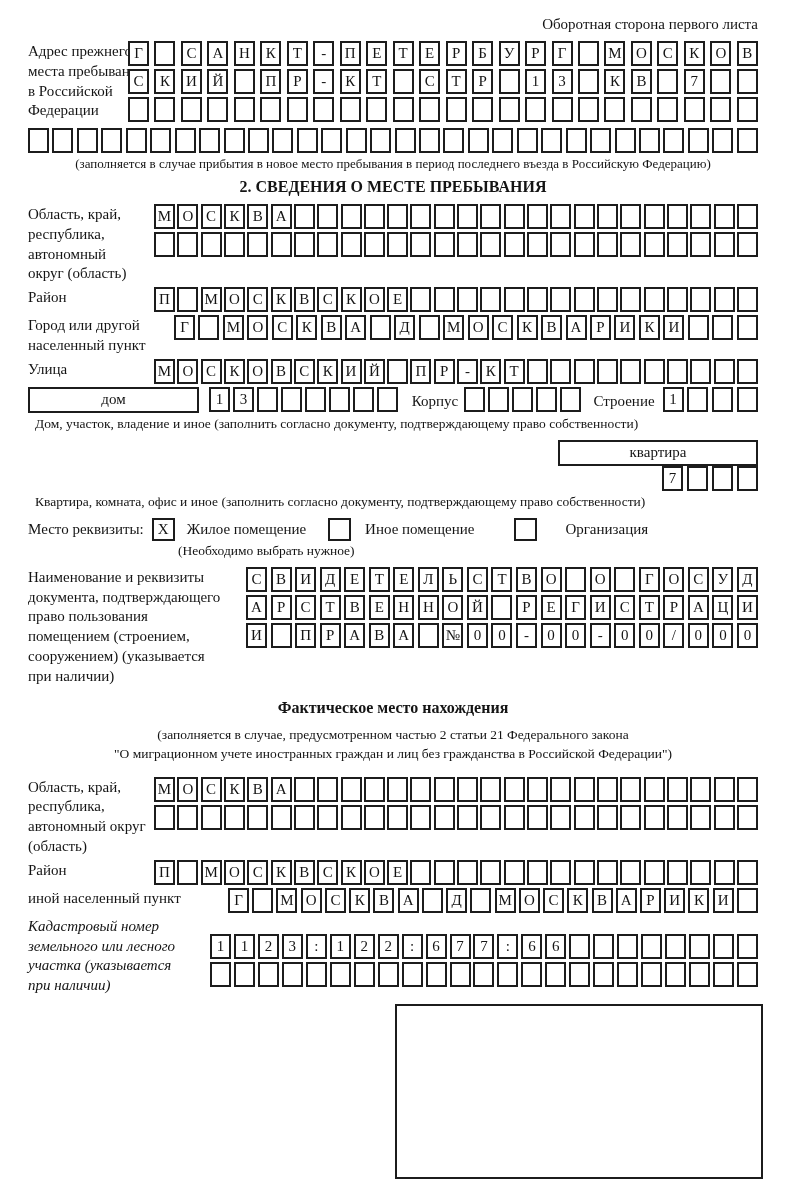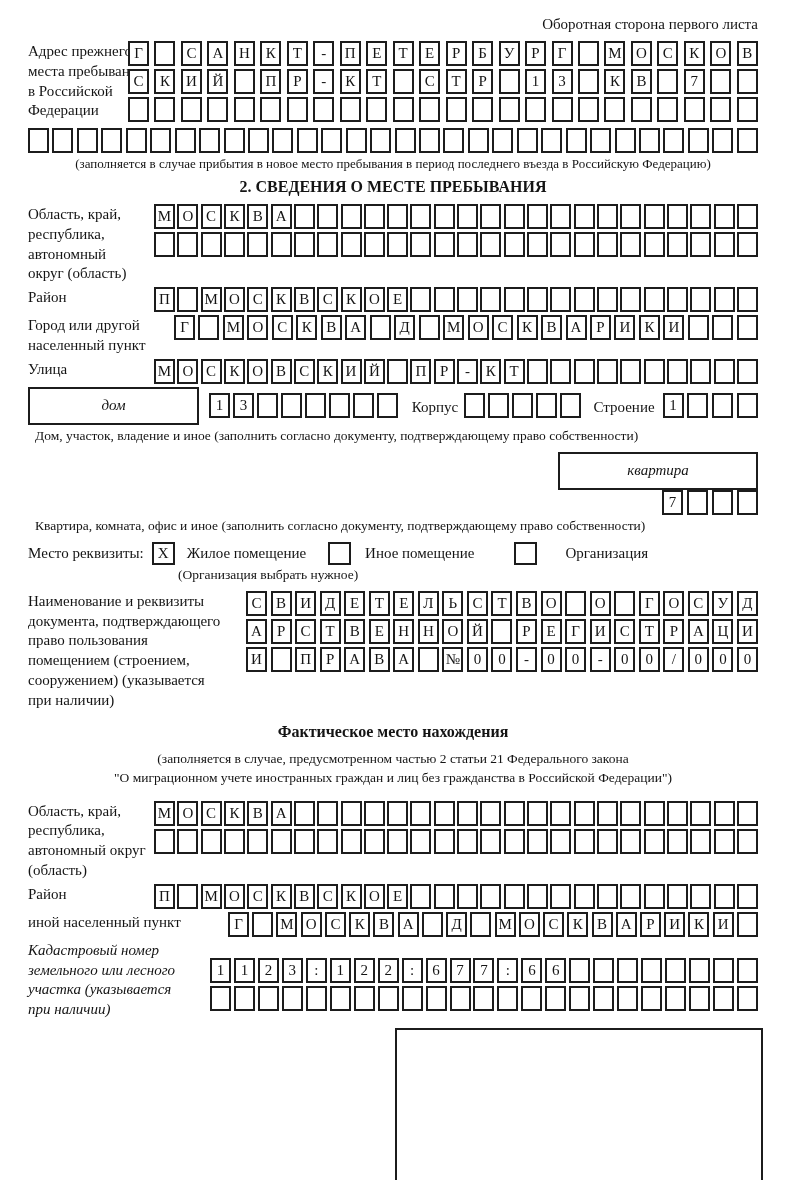--- a/index.html
+++ b/index.html
@@ -17,22 +17,22 @@
         display:flex;align-items:center;justify-content:center;
         font-size:15px;line-height:1;background:#fff;}
   .w630{width:630px;} .w730{width:730px;} .w604{width:604px;} .w584{width:584px;}
   .w512{width:512px;} .w530{width:530px;} .w548{width:548px;}
   .w190{width:190px;} .w118{width:118px;} .w96{width:96px;}
   .lw100{width:100px;} .lw126{width:126px;} .lw146{width:146px;}
   .lw218{width:218px;} .lw200{width:200px;} .lw182{width:182px;font-style:italic;}
   .note{font-size:13px;text-align:center;margin:2px 0 6px;}
   .note-left{font-size:13.5px;text-align:left;margin:2px 0 8px 7px;}
   .sec-title{font-size:16px;font-weight:bold;text-align:center;margin:6px 0 8px;}
-  .fieldbox{height:38px;border:2px solid #1c1c1c;box-sizing:border-box;
-            display:flex;align-items:center;justify-content:center;font-size:15px;font-style:italic;}
+  .fieldbox{height:26px;border:2px solid #1c1c1c;box-sizing:border-box;
+            display:flex;align-items:center;justify-content:center;font-size:15px;}
   .fb172{width:172px;} .fb200{width:200px;}
   .inline-lbl{font-size:15px;padding-top:3px;}
   .cb{width:23px;height:23px;border:2px solid #1c1c1c;box-sizing:border-box;
       display:inline-flex;align-items:center;justify-content:center;font-size:15px;}
   .mesto-row{display:flex;align-items:center;margin:6px 0 2px;font-size:15px;}
   .mesto-note{font-size:13.5px;margin:0 0 8px 150px;}
   .fakt-note{font-size:13.5px;text-align:center;line-height:1.45;margin-bottom:13px;}
   .stamp-box{width:368px;height:175px;border:2px solid #1c1c1c;box-sizing:border-box;
              margin:8px 0 6px 367px;}
   .stamp-caption{width:410px;margin-left:340px;font-size:14px;line-height:1.45;
@@ -379,21 +379,21 @@
 
   <div class="mesto-row">
     <span>Место реквизиты:</span>
     <span class="cb" style="margin-left:8px;">X</span>
     <span style="margin-left:12px;">Жилое помещение</span>
     <span class="cb" style="margin-left:22px;"></span>
     <span style="margin-left:14px;">Иное помещение</span>
     <span class="cb" style="margin-left:40px;"></span>
     <span style="margin-left:28px;">Организация</span>
   </div>
-  <div class="mesto-note">(Организация выбрать нужное)</div>
+  <div class="mesto-note">(Необходимо выбрать нужное)</div>
 
   <div class="frow">
     <div class="flabel lw218">
       <div class="lbl-line">Наименование и реквизиты</div>
       <div class="lbl-line">документа, подтверждающего</div>
       <div class="lbl-line">право пользования</div>
       <div class="lbl-line">помещением (строением,</div>
       <div class="lbl-line">сооружением) (указывается</div>
       <div class="lbl-line">при наличии)</div>
     </div>

